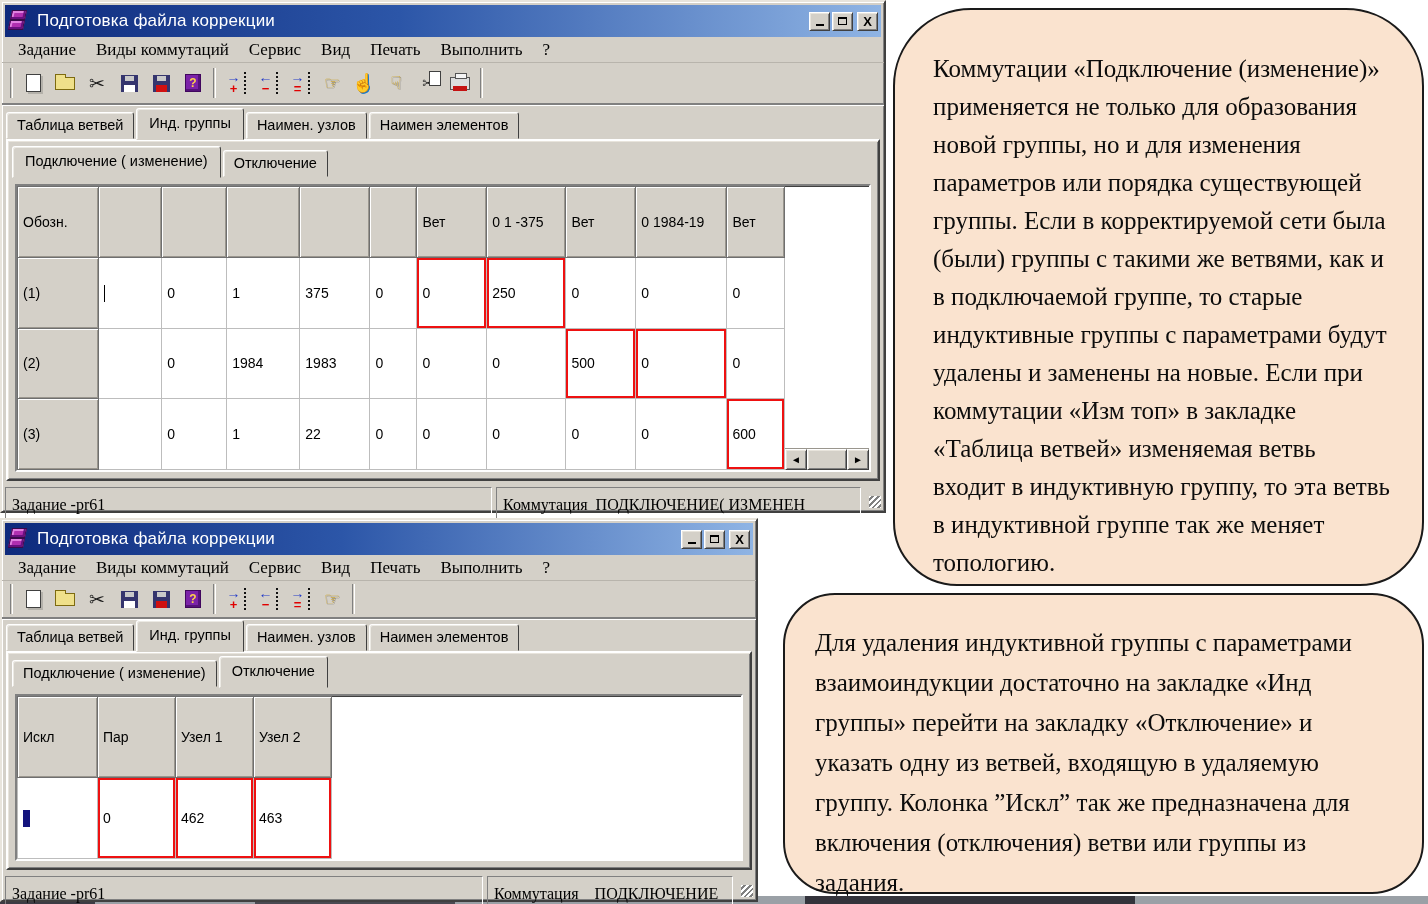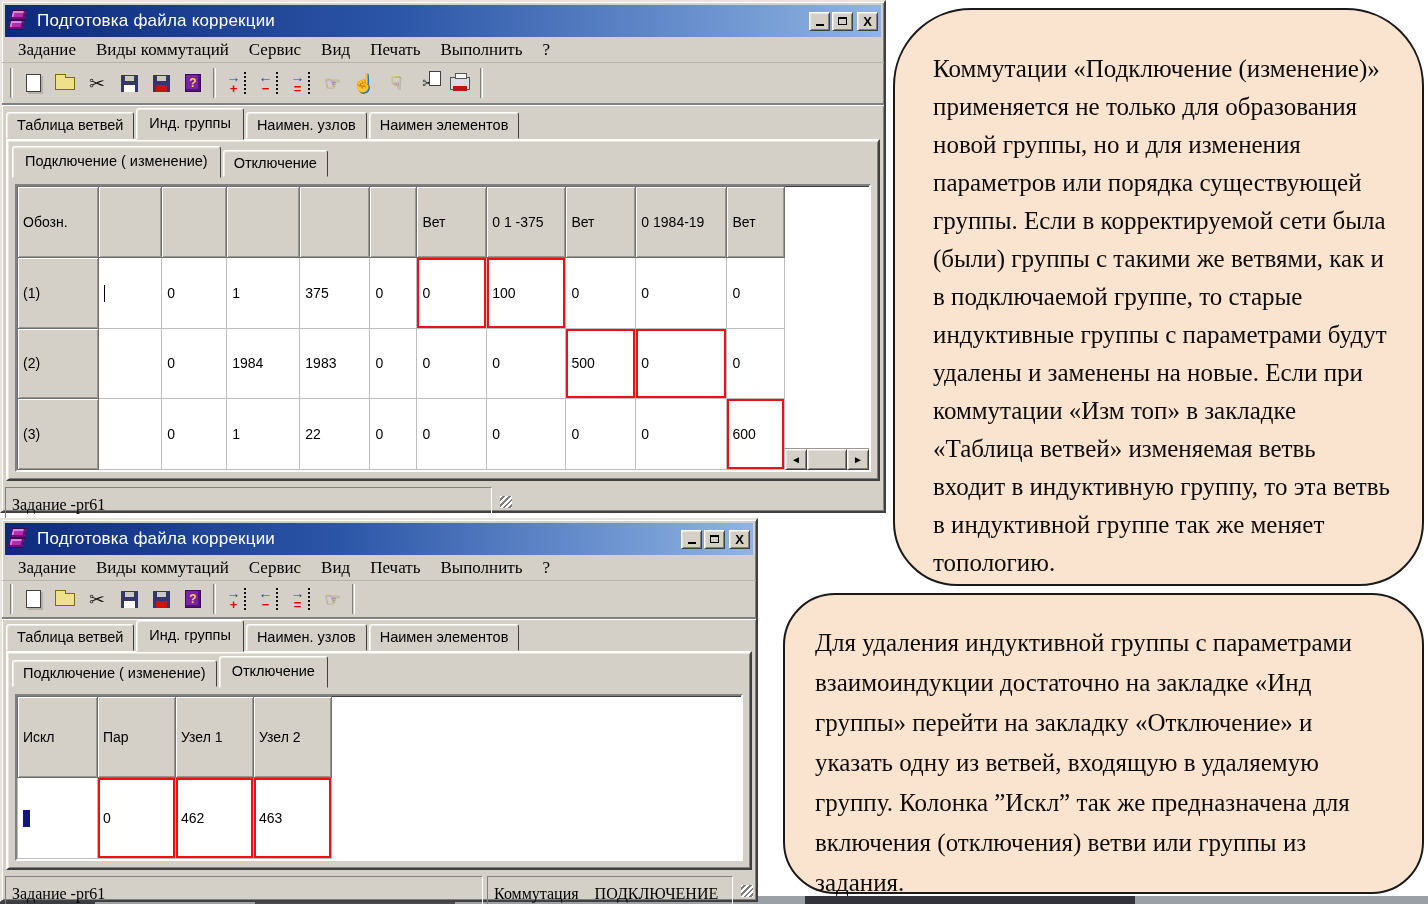--- a/index.html
+++ b/index.html
@@ -260,21 +260,21 @@
             <td class="hcell">Вет</td>
           </tr>
           <tr>
             <td class="hcell">(1)</td>
             <td class="dcell"><span class="caret-line"></span><span></span></td>
             <td class="dcell">0</td>
             <td class="dcell">1</td>
             <td class="dcell">375</td>
             <td class="dcell">0</td>
             <td class="dcell red">0</td>
-            <td class="dcell red">100</td>
+            <td class="dcell red">250</td>
             <td class="dcell">0</td>
             <td class="dcell">0</td>
             <td class="dcell">0</td>
           </tr>
           <tr>
             <td class="hcell">(2)</td>
             <td class="dcell"></td>
             <td class="dcell">0</td>
             <td class="dcell">1984</td>
             <td class="dcell">1983</td>
@@ -303,20 +303,21 @@
         <div class="hscroll">
           <span class="sbtn">◄</span>
           <span class="sthumb"></span>
           <span class="sbtn right">►</span>
         </div>
       </div>
     </div>
 
     <div class="statusbar">
       <span class="spanel" style="flex:0 0 487px;">Задание -pr61</span>
+      <span class="spanel" style="flex:1;">Коммутация  ПОДКЛЮЧЕНИЕ( ИЗМЕНЕН</span>
       <span class="grip">
           <i></i>
         </span>
     </div>
   </div>
 
   <div class="win" style="left:0; top:518px; width:758px; height:384px; z-index:2;">
     <div class="titlebar">
       <span class="app-icon">
           <i class="b2" style="position:absolute"></i>

